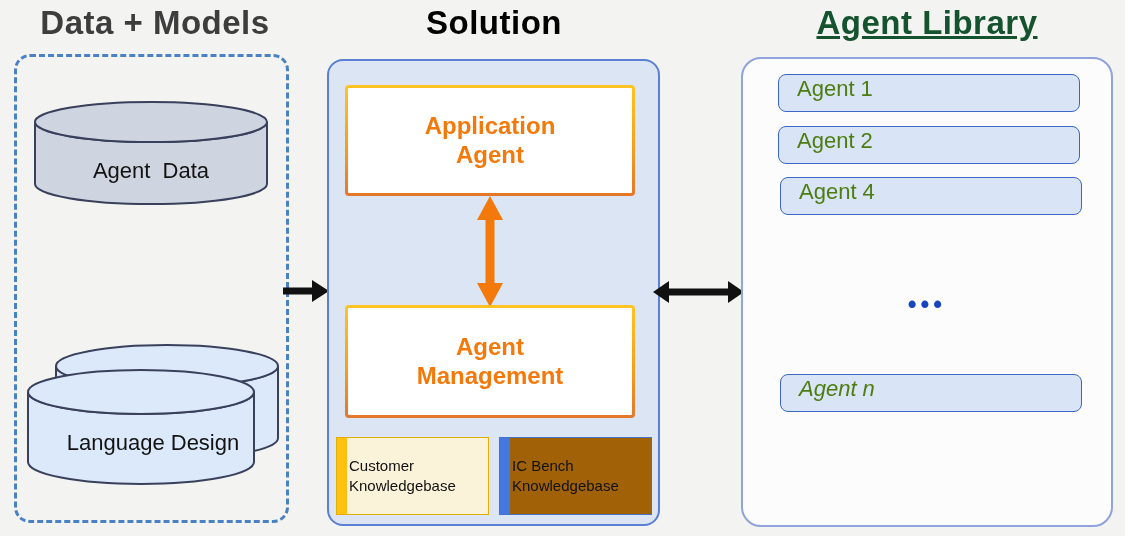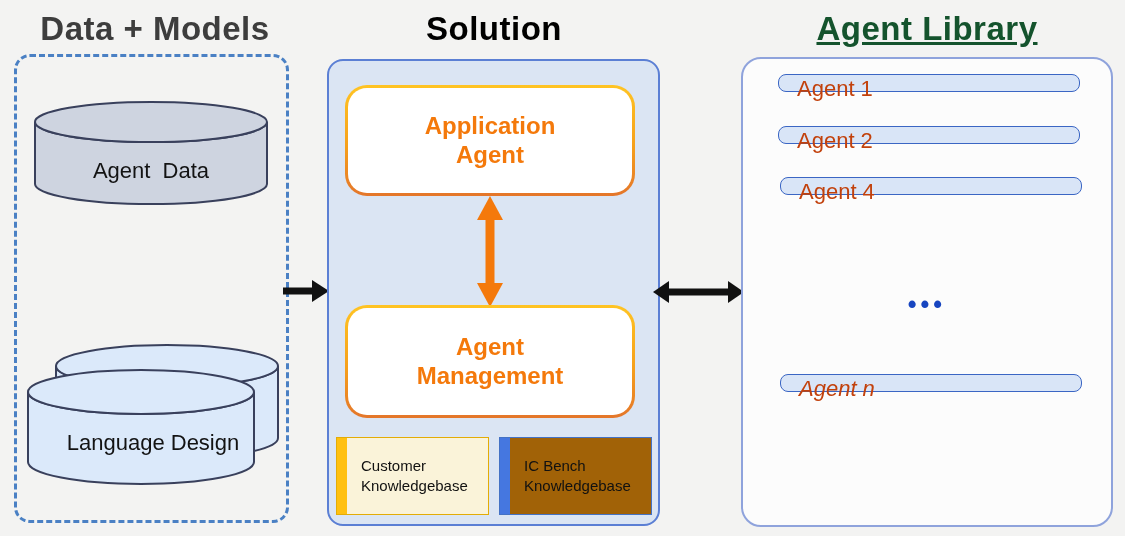--- a/index.html
+++ b/index.html
@@ -8,21 +8,21 @@
     background: #f3f3f2;
     font-family: "Liberation Sans", sans-serif;
     position: relative;
     overflow: hidden;
   }
   .canvas { position: absolute; inset: 0; }
 
   
   .section-title {
     position: absolute;
-    top: 8px;
+    top: 2px;
     font-size: 33px;
     font-weight: 700;
     text-align: center;
     line-height: 42px;
     letter-spacing: 0.5px;
   }
   .title-data-models { left: 0; width: 310px; color: #3d3d3d; }
   .title-solution { left: 328px; width: 332px; color: #000000; }
   .title-library { left: 741px; width: 372px; color: #14532d; text-decoration: underline; }
 
@@ -55,21 +55,21 @@
     left: 327px; top: 59px;
     width: 333px; height: 467px;
     background: #dbe5f3;
     border: 2px solid #5b7fd4;
     border-radius: 16px;
   }
   .orange-box {
     position: absolute;
     left: 345px;
     width: 290px;
-    border-radius: 22px;
+    border-radius: 4px;
     border: 3px solid transparent;
     background:
       linear-gradient(#ffffff, #ffffff) padding-box,
       linear-gradient(180deg, #ffc423 0%, #f6a01b 55%, #e4762a 100%) border-box;
     display: flex;
     align-items: center;
     justify-content: center;
   }
   .box-app-agent { top: 85px; height: 111px; }
   .box-agent-mgmt { top: 305px; height: 113px; }
@@ -101,46 +101,46 @@
     border: 1.5px solid #4472c4;
   }
   .kb-bar {
     position: absolute;
     left: 0; top: 0; bottom: 0;
     width: 10px;
   }
   .kb-customer .kb-bar { background: #ffc010; }
   .kb-icbench .kb-bar { background: #4577e0; }
   .kb-label {
-    padding-left: 24px;
+    padding-left: 12px;
     font-size: 15px;
     color: #111;
     line-height: 1.35;
     white-space: pre-line;
   }
 
   
   .library-panel {
     position: absolute;
     left: 741px; top: 57px;
     width: 372px; height: 470px;
     background: #fcfcfc;
     border: 2px solid #8fa3dc;
     border-radius: 20px;
   }
   .agent-item {
     position: absolute;
     left: 778px;
     width: 302px;
-    height: 18px;
+    height: 38px;
     background: #d9e5f7;
     border: 1.5px solid #3b66c4;
     border-radius: 8px;
     font-size: 22px;
-    color: #c2410c;
+    color: #4d7c0f;
     line-height: 27px;
     padding-left: 18px;
   }
   .agent-1 { top: 74px; }
   .agent-2 { top: 126px; }
   .agent-3 { top: 177px; left: 780px; }
   .agent-n { top: 374px; left: 780px; font-style: italic; }
   .library-ellipsis {
     position: absolute;
     left: 741px; top: 290px;

